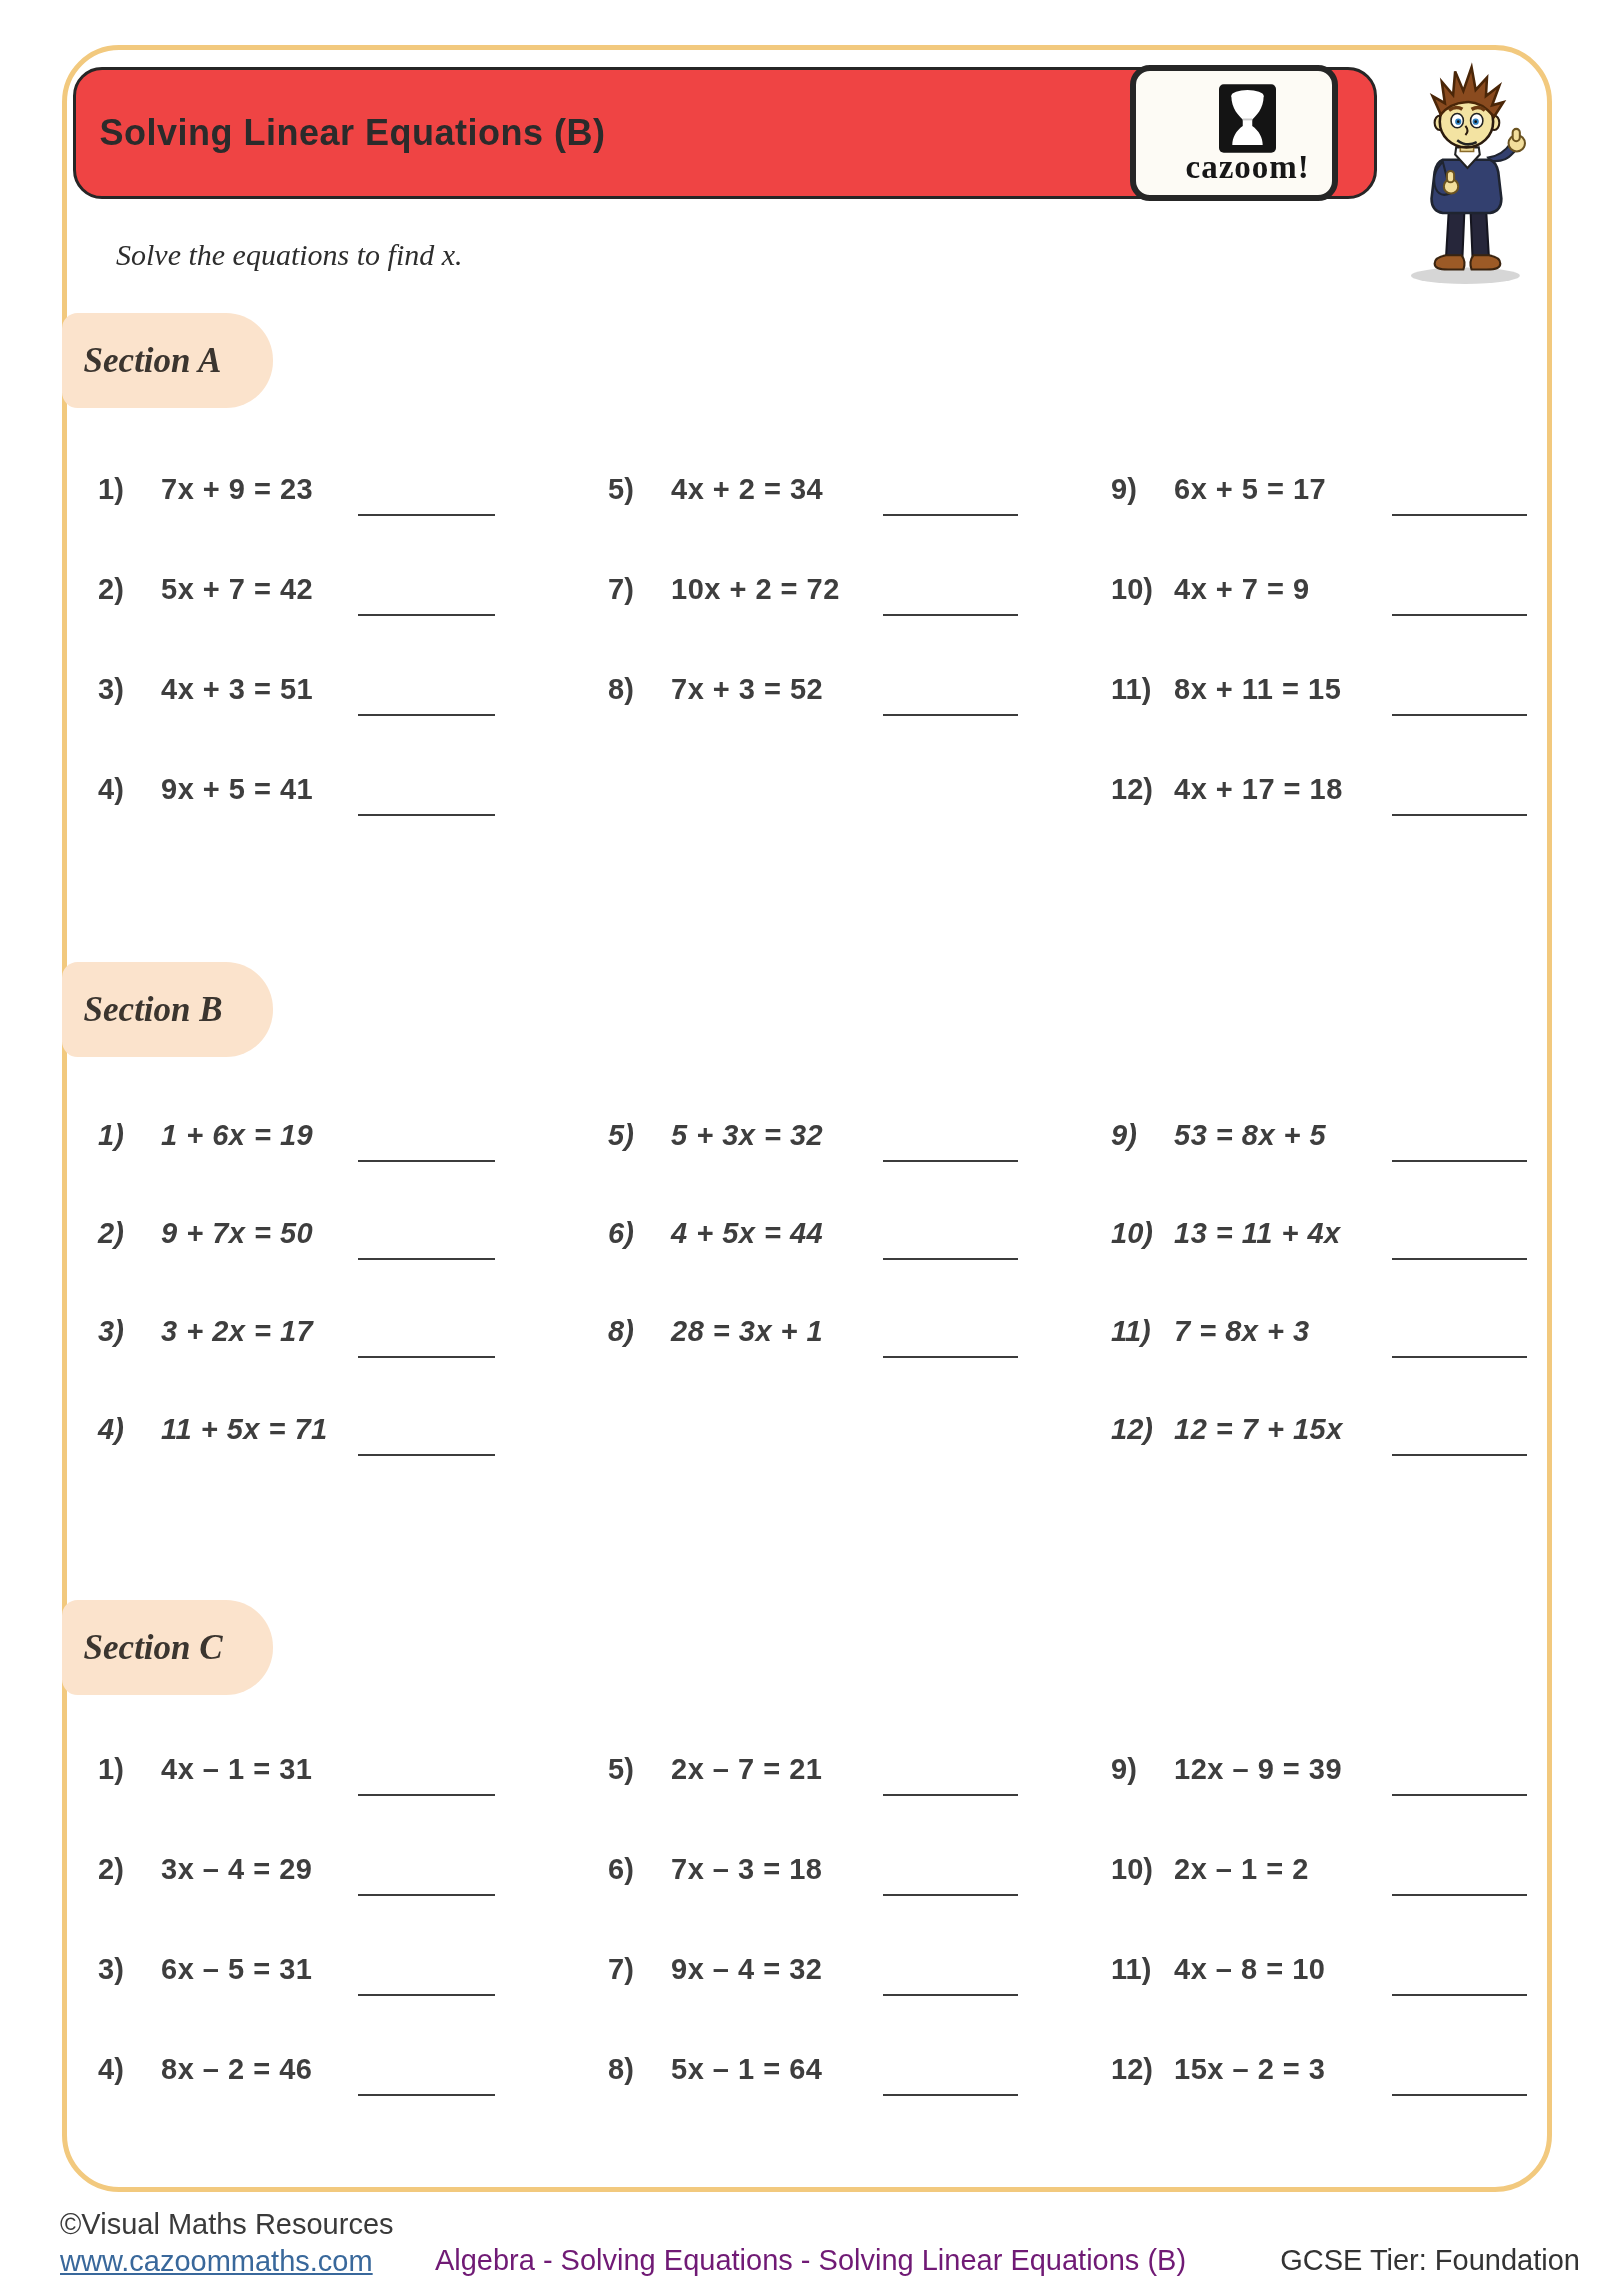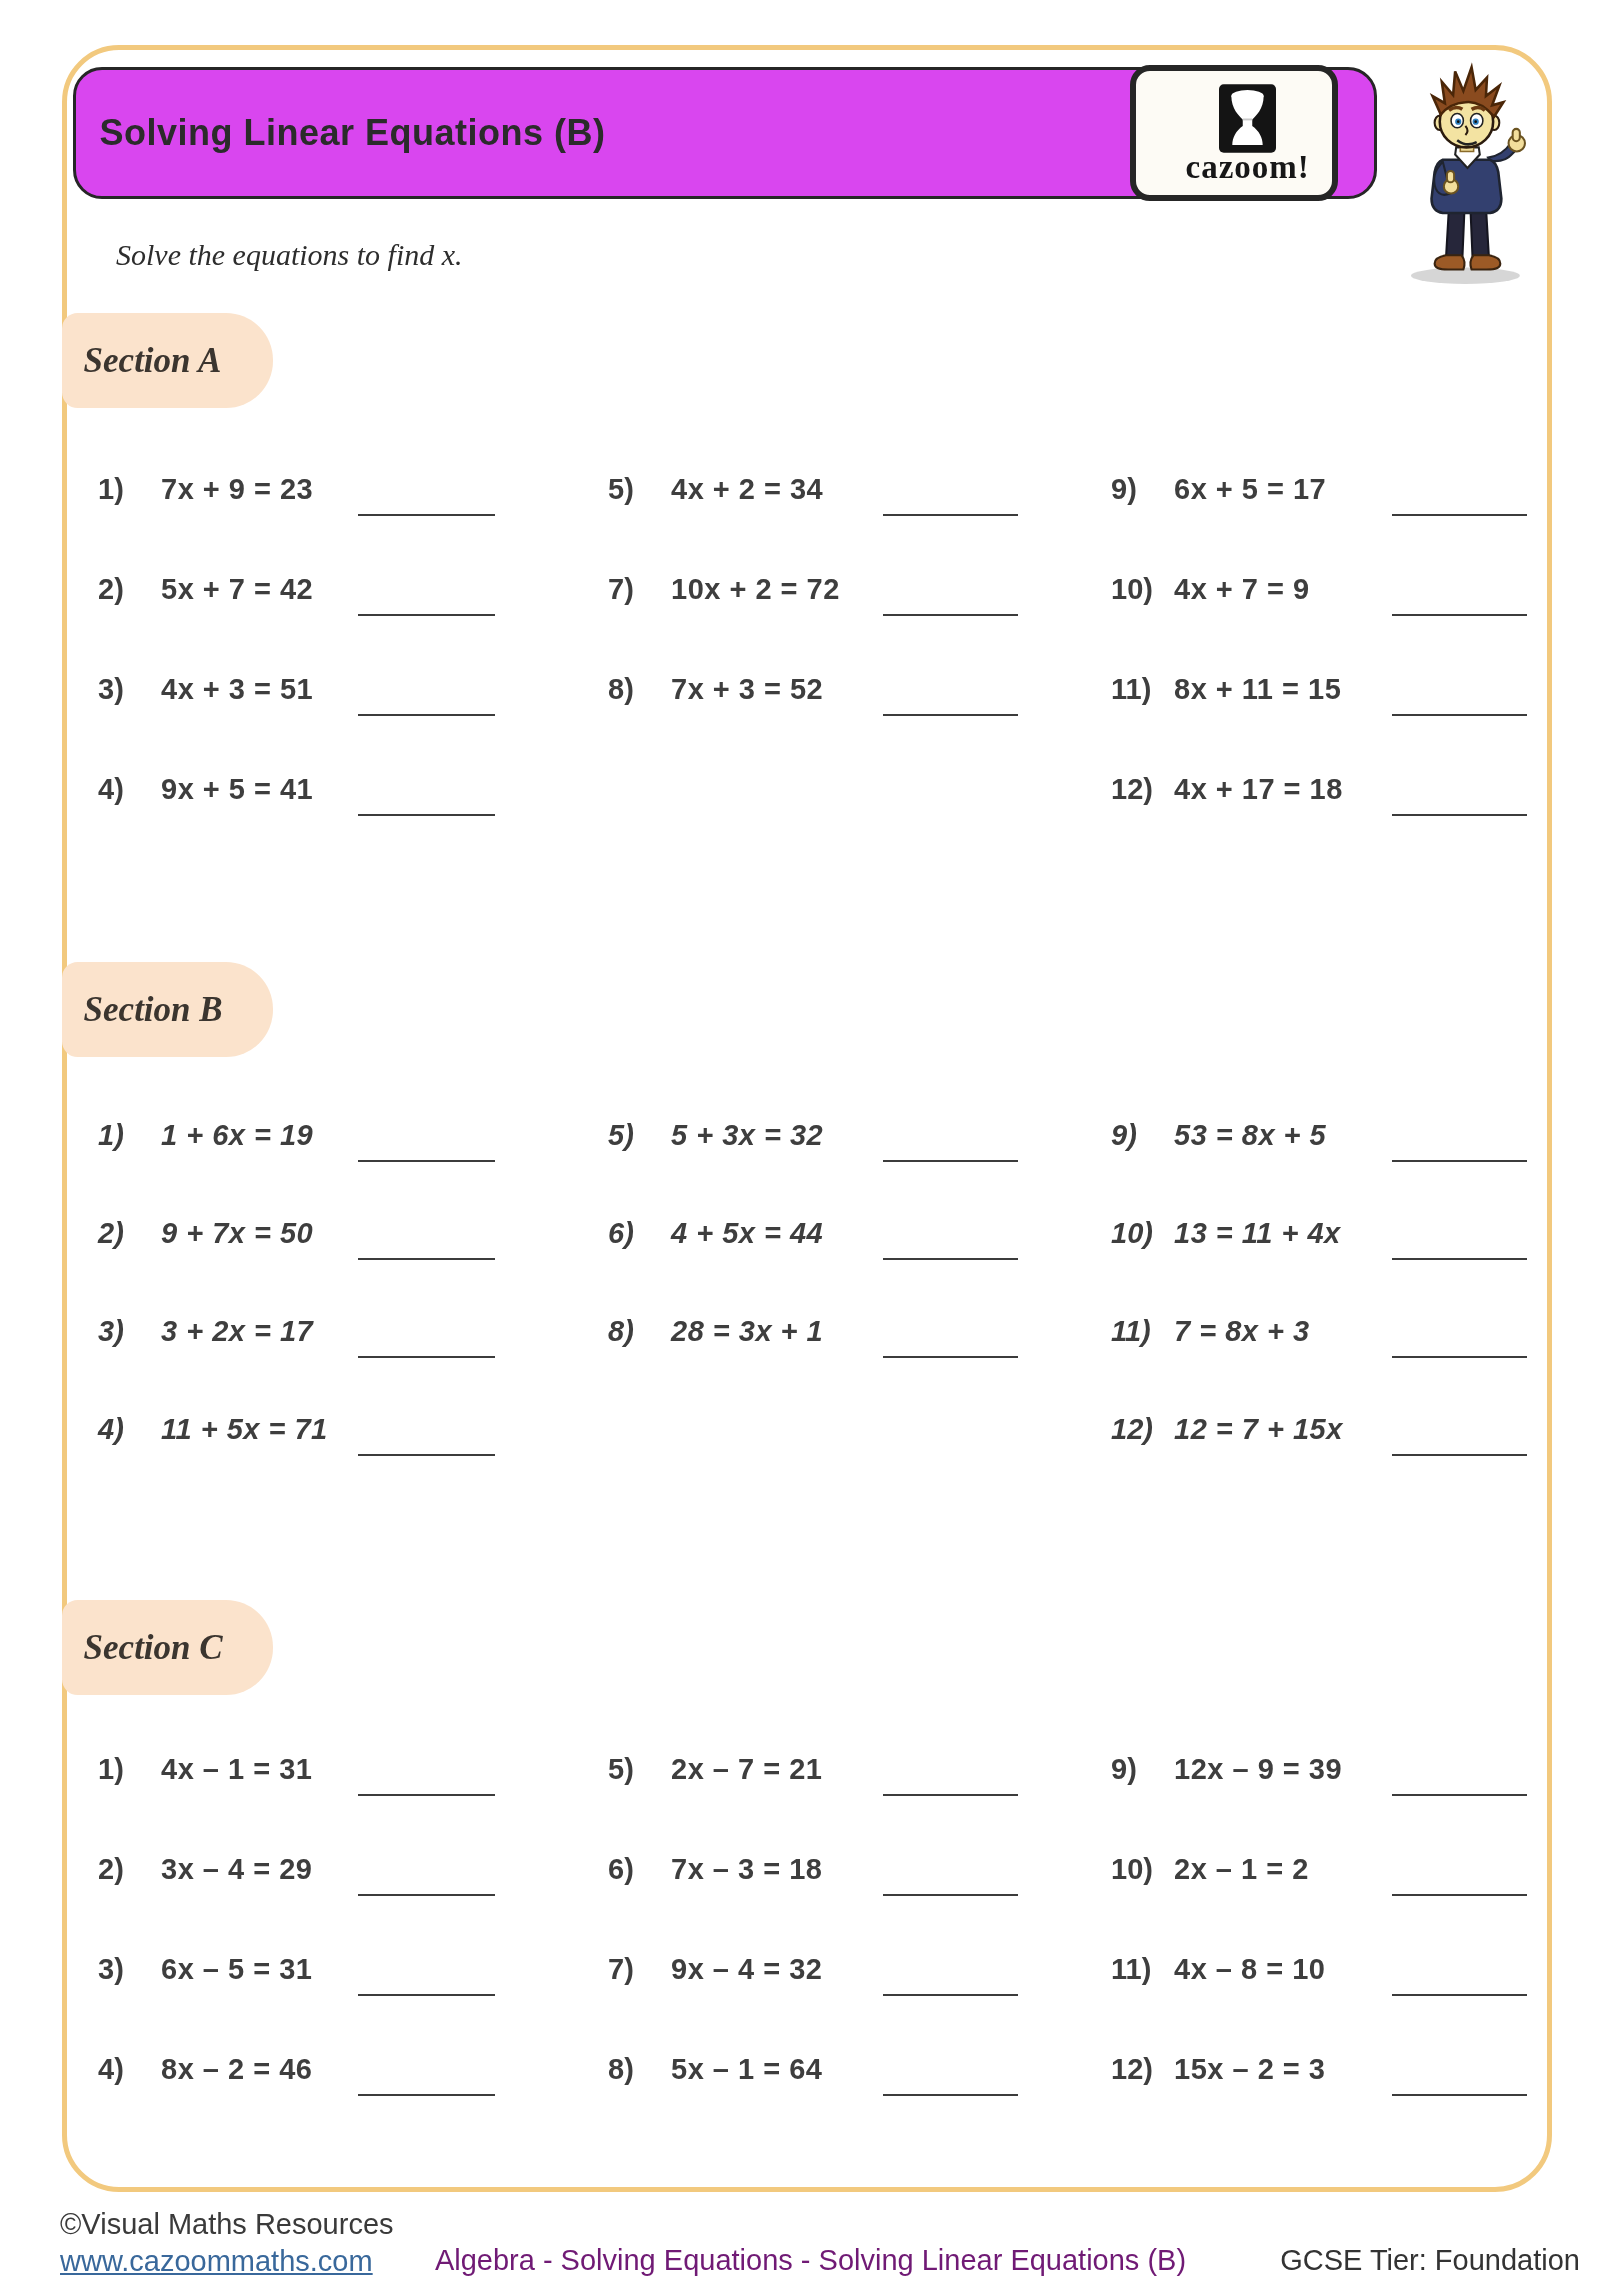--- a/index.html
+++ b/index.html
@@ -5,21 +5,21 @@
   html,body{margin:0;padding:0;background:#ffffff;}
   #sheet{position:relative;width:1621px;height:2293px;background:#ffffff;
          font-family:"Liberation Sans",sans-serif;color:#3a3a3a;overflow:hidden;}
 
   
   .gold-frame{position:absolute;left:62px;top:45px;width:1490px;height:2147px;
               border:5.9px solid #F2C97E;border-radius:57px;box-sizing:border-box;}
 
   
   .title-bar{position:absolute;left:73px;top:67px;width:1304px;height:132px;
-             background:#d946ef;border:3.9px solid #262626;border-radius:29px;
+             background:#ef4444;border:3.9px solid #262626;border-radius:29px;
              box-sizing:border-box;display:flex;align-items:center;}
   .title-bar h1{margin:0 0 0 23.5px;font-size:36px;font-weight:700;color:#2b2b2b;
                 font-family:"Liberation Sans",sans-serif;letter-spacing:0.5px;}
 
   
   .logo-box{position:absolute;left:1130px;top:65px;width:208px;height:136px;
             background:#FDFBF5;border:6.9px solid #262626;border-radius:20px;
             box-sizing:border-box;display:flex;flex-direction:column;
             align-items:center;justify-content:center;padding-left:27.4px;}
   .logo-box .drum{width:57px;height:69px;display:block;}

